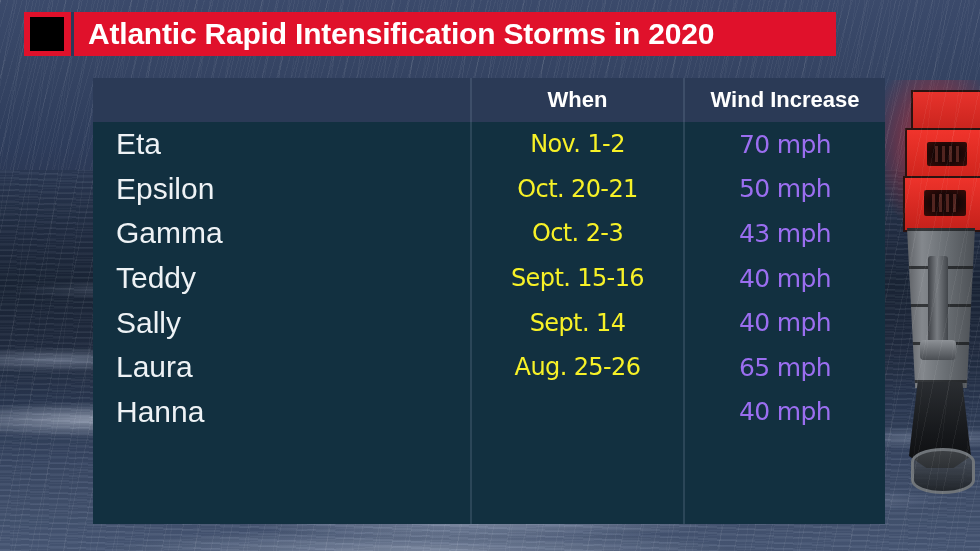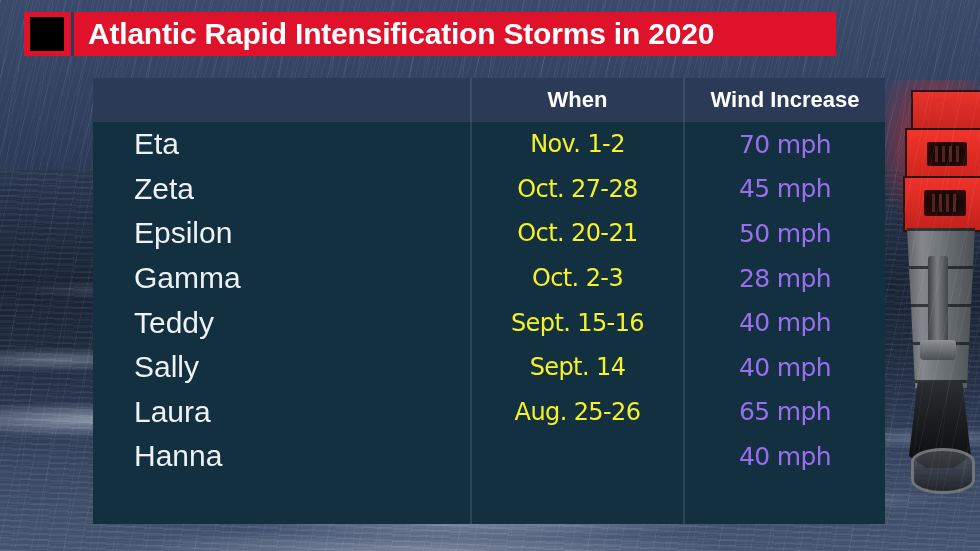--- a/index.html
+++ b/index.html
@@ -236,21 +236,21 @@
     position: absolute;
     top: 0;
     height: 44.6px;
     display: flex;
     align-items: center;
     white-space: nowrap;
     line-height: 1;
   }
   .cell-name {
     left: 0px; width: 377px;
-    padding-left: 41px;
+    padding-left: 23px;
     box-sizing: border-box;
     justify-content: flex-start;
     color: #eef2f5;
     font-size: 30px;
     font-weight: normal;
   }
   .cell-when {
     left: 379px; width: 211px;
     justify-content: center;
     color: #f7f127;
@@ -311,33 +311,28 @@
     <div class="head-cell head-when">When</div>
     <div class="head-cell head-wind">Wind Increase</div>
 
     <div class="rows" id="rows">
         <div class="row">
           <div class="cell cell-name">Eta</div>
           <div class="cell cell-when">Nov. 1-2</div>
           <div class="cell cell-wind">70 mph</div>
         </div>
         <div class="row">
-          <div class="cell cell-name">Zeta</div>
-          <div class="cell cell-when">Oct. 27-28</div>
-          <div class="cell cell-wind">45 mph</div>
-        </div>
-        <div class="row">
           <div class="cell cell-name">Epsilon</div>
           <div class="cell cell-when">Oct. 20-21</div>
           <div class="cell cell-wind">50 mph</div>
         </div>
         <div class="row">
           <div class="cell cell-name">Gamma</div>
           <div class="cell cell-when">Oct. 2-3</div>
-          <div class="cell cell-wind">28 mph</div>
+          <div class="cell cell-wind">43 mph</div>
         </div>
         <div class="row">
           <div class="cell cell-name">Teddy</div>
           <div class="cell cell-when">Sept. 15-16</div>
           <div class="cell cell-wind">40 mph</div>
         </div>
         <div class="row">
           <div class="cell cell-name">Sally</div>
           <div class="cell cell-when">Sept. 14</div>
           <div class="cell cell-wind">40 mph</div>

